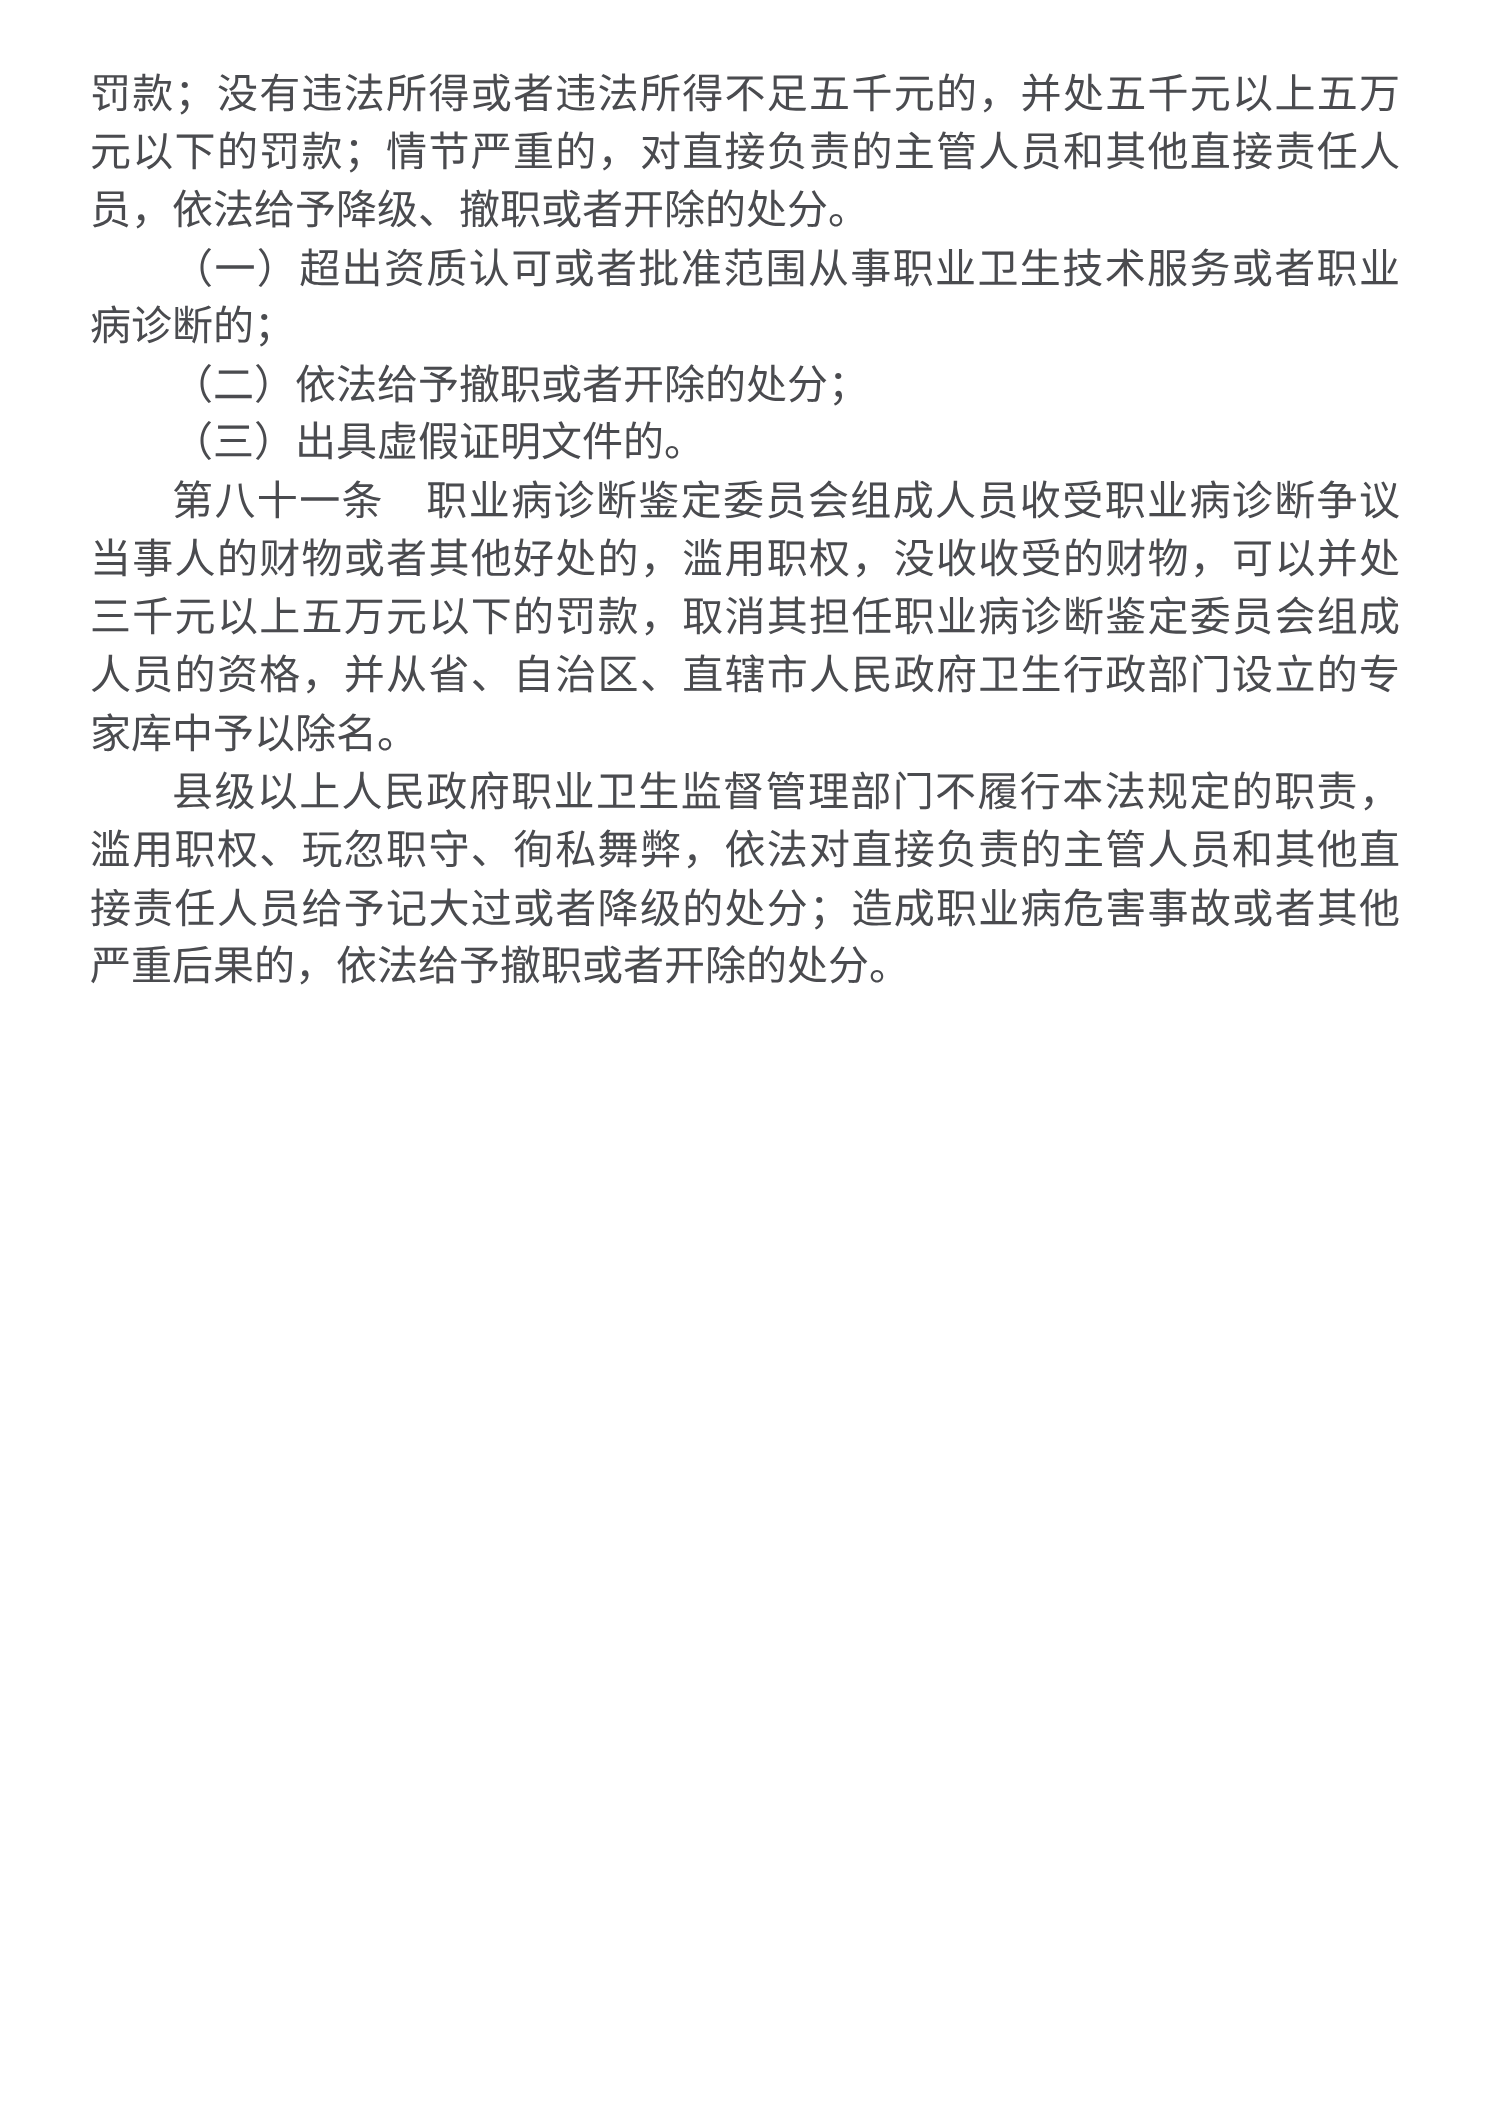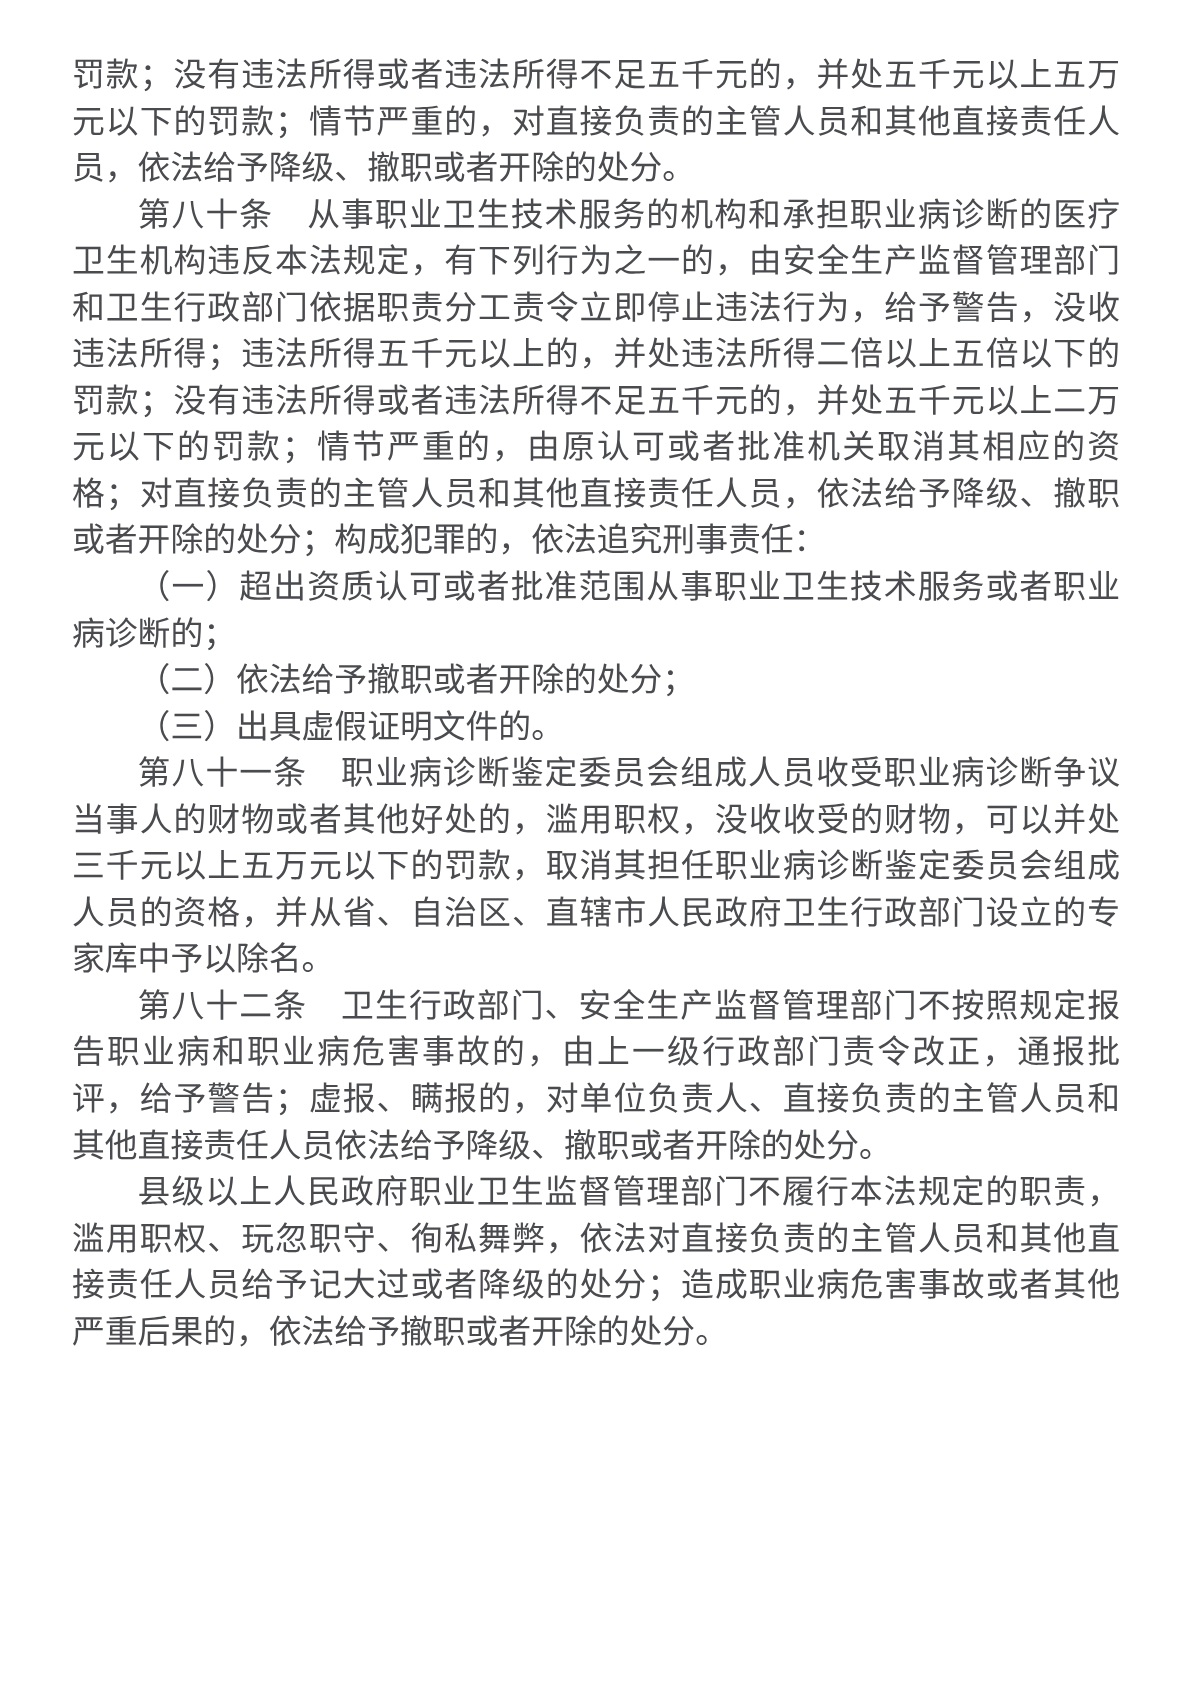--- a/index.html
+++ b/index.html
@@ -34,21 +34,19 @@
   .para.flush {
     text-indent: 0;
   }
 </style>
 </head>
 <body>
 
 <div class="page">
   <div class="doc-body">
     <p class="para flush">罚款；没有违法所得或者违法所得不足五千元的，并处五千元以上五万元以下的罚款；情节严重的，对直接负责的主管人员和其他直接责任人员，依法给予降级、撤职或者开除的处分。</p>
-    <p class="para">第八十条　从事职业卫生技术服务的机构和承担职业病诊断的医疗卫生机构违反本法规定，有下列行为之一的，由安全生产监督管理部门和卫生行政部门依据职责分工责令立即停止违法行为，给予警告，没收违法所得；违法所得五千元以上的，并处违法所得二倍以上五倍以下的罚款；没有违法所得或者违法所得不足五千元的，并处五千元以上二万元以下的罚款；情节严重的，由原认可或者批准机关取消其相应的资格；对直接负责的主管人员和其他直接责任人员，依法给予降级、撤职或者开除的处分；构成犯罪的，依法追究刑事责任：</p>
     <p class="para">（一）超出资质认可或者批准范围从事职业卫生技术服务或者职业病诊断的；</p>
     <p class="para">（二）依法给予撤职或者开除的处分；</p>
     <p class="para">（三）出具虚假证明文件的。</p>
     <p class="para">第八十一条　职业病诊断鉴定委员会组成人员收受职业病诊断争议当事人的财物或者其他好处的，滥用职权，没收收受的财物，可以并处三千元以上五万元以下的罚款，取消其担任职业病诊断鉴定委员会组成人员的资格，并从省、自治区、直辖市人民政府卫生行政部门设立的专家库中予以除名。</p>
-    <p class="para">第八十二条　卫生行政部门、安全生产监督管理部门不按照规定报告职业病和职业病危害事故的，由上一级行政部门责令改正，通报批评，给予警告；虚报、瞒报的，对单位负责人、直接负责的主管人员和其他直接责任人员依法给予降级、撤职或者开除的处分。</p>
     <p class="para">县级以上人民政府职业卫生监督管理部门不履行本法规定的职责，滥用职权、玩忽职守、徇私舞弊，依法对直接负责的主管人员和其他直接责任人员给予记大过或者降级的处分；造成职业病危害事故或者其他严重后果的，依法给予撤职或者开除的处分。</p>
   </div>
 </div>
 
 </body></html>

